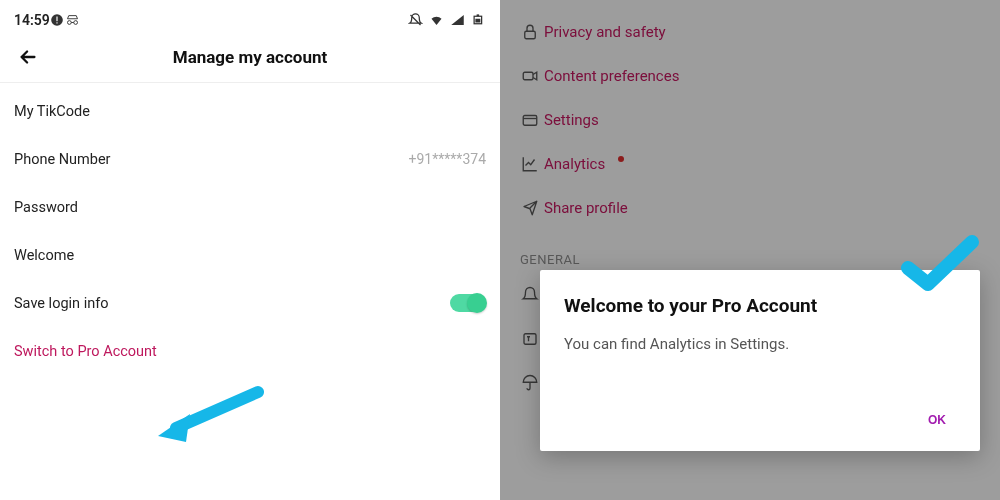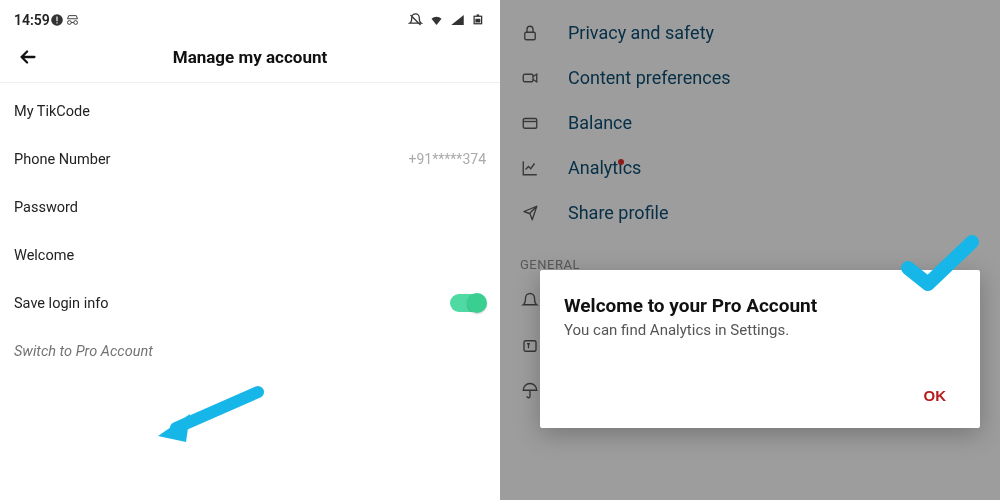--- a/index.html
+++ b/index.html
@@ -43,21 +43,21 @@
     cursor:pointer;
   }
   .header-title { font-size:17px; font-weight:700; color:#111; }
   .divider { height:1px; background:#eee; margin:0 -14px; }
   .list { padding-top:4px; }
   .row {
     display:flex; align-items:center; justify-content:space-between;
     height:48px; font-size:14.5px; color:#222; cursor:pointer;
   }
   .row .value { color:#aaa; font-size:14px; }
-  .row.link { color:#737373;font-style:italic; }
+  .row.link { color:#be185d; }
   .toggle {
     width:36px; height:18px; border-radius:10px; background:#4fd9a3; position:relative;
   }
   .toggle::after {
     content:""; position:absolute; right:-1px; top:-1px;
     width:20px; height:20px; border-radius:50%; background:#38cf91;
     box-shadow:0 1px 2px rgba(0,0,0,.2);
   }
   .arrow-annot {
     position:absolute;
@@ -69,46 +69,46 @@
   .right {
     width:500px; height:500px;
     background:#f2f2f2;
     position:relative;
     overflow:hidden;
   }
   .menu-list {
     padding:10px 0 0 0;
   }
   .menu-item {
-    display:flex; align-items:center; gap:28px;
+    display:flex; align-items:center; gap:4px;
     padding:12px 20px;
-    font-size:18px; color:#0c4a6e;
+    font-size:15px; color:#be185d;
     cursor:pointer;
     position:relative;
   }
   .menu-item .m-icon { width:20px; height:20px; display:flex; align-items:center; justify-content:center; flex:0 0 20px;}
   .section-label {
     padding:22px 20px 6px 20px;
     font-size:13px; color:#888; text-transform:uppercase;
     letter-spacing:.5px;
   }
   .dot { width:6px; height:6px; background:#d62c2c; border-radius:50%; position:absolute; top:14px; left:118px;}
   .overlay {
     position:absolute; inset:0; background:rgba(0,0,0,.35);
   }
   .modal {
     position:absolute; left:40px; right:20px; top:270px;
     background:#fff; border-radius:2px;
     box-shadow:0 6px 24px rgba(0,0,0,.25);
     padding:24px 24px 16px 24px;
   }
-  .modal-title { font-size:19px; font-weight:700; color:#111; margin-bottom:4px;}
+  .modal-title { font-size:19px; font-weight:700; color:#111; margin-bottom:18px;}
   .modal-body { font-size:15px; color:#555; margin-bottom:40px;}
   .modal-actions { display:flex; justify-content:flex-end;}
-  .modal-ok { font-size:15px; font-weight:600; color:#b91c1c; padding:8px 10px; cursor:pointer; background:none; border:none;}
+  .modal-ok { font-size:12px; font-weight:600; color:#a21caf; padding:8px 10px; cursor:pointer; background:none; border:none;margin-top:12px;}
   .check-annot {
     position:absolute; right:20px; top:234px;
     pointer-events:none;
   }
 </style>
 </head>
 <body>
 
 <div class="left">
   <div class="statusbar">
@@ -215,21 +215,21 @@
       </span>
       <span>Content preferences</span>
     </div>
     <div class="menu-item">
       <span class="m-icon">
         <svg viewBox="0 0 24 24" width="18" height="18" fill="none" stroke="#555" stroke-width="1.8">
             <rect x="3" y="6" width="18" height="13" rx="2"></rect>
             <path d="M3 10h18"></path>
           </svg>
       </span>
-      <span>Balance</span>
+      <span>Settings</span>
     </div>
     <div class="menu-item">
       <span class="m-icon">
         <svg viewBox="0 0 24 24" width="18" height="18" fill="none" stroke="#555" stroke-width="1.8">
             <path d="M3 3v18h18"></path>
             <path d="M6 14l4-4 3 3 5-7"></path>
           </svg>
       </span>
       <span>Analytics</span>
       <span class="dot"></span>

